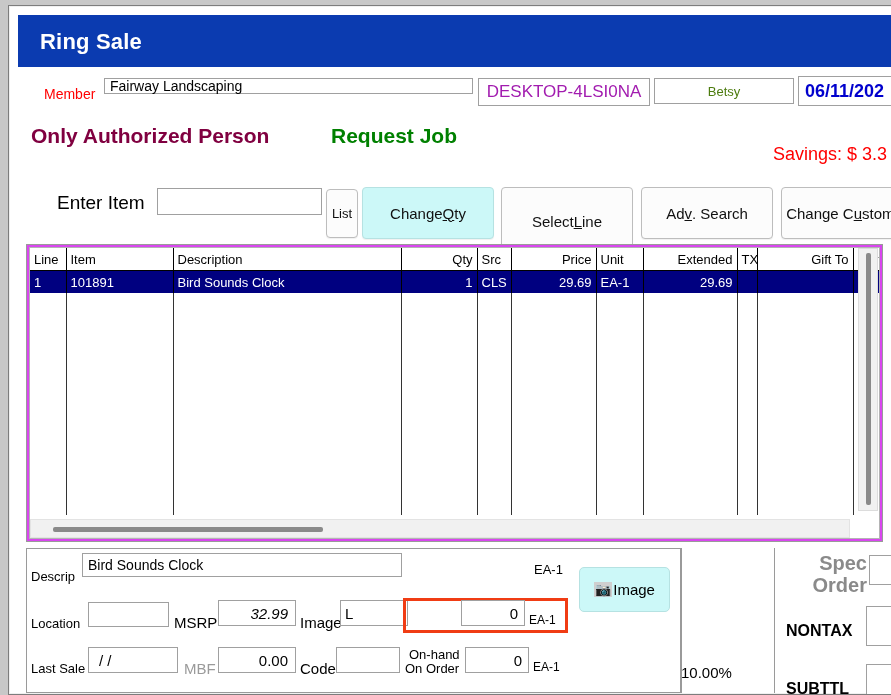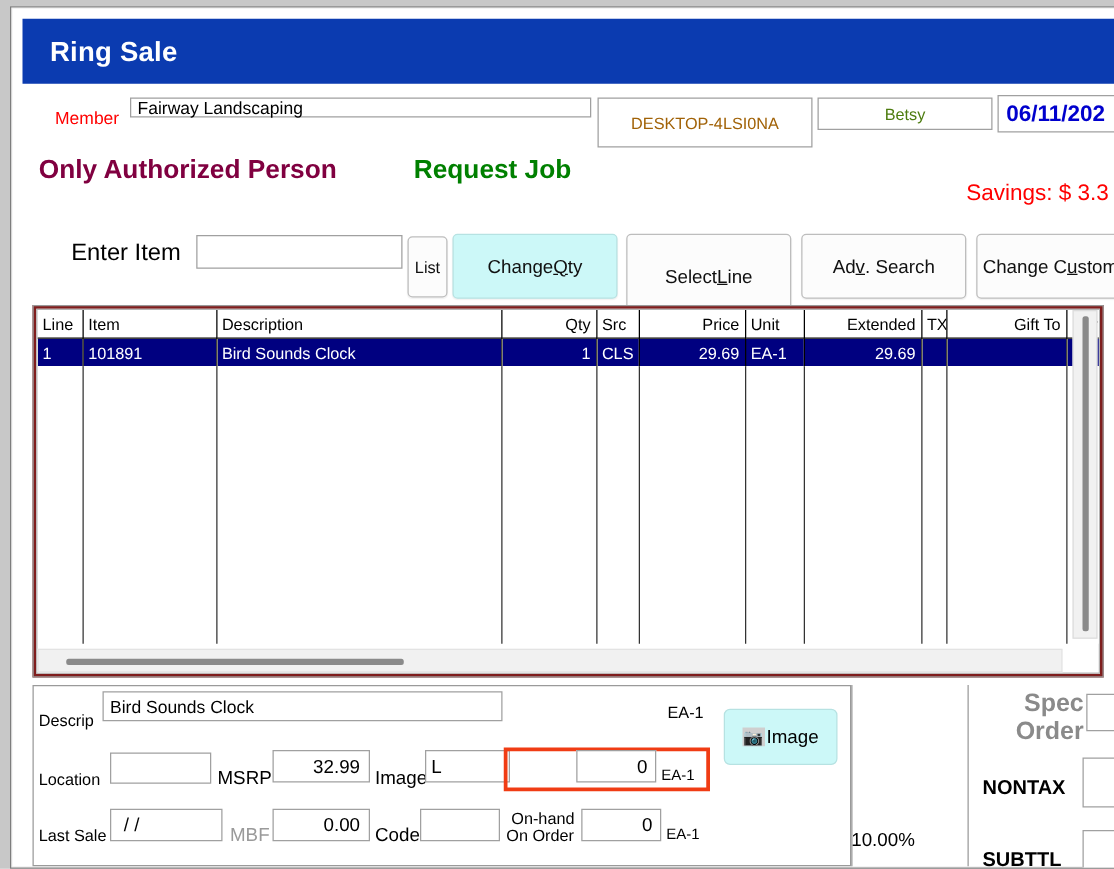--- a/index.html
+++ b/index.html
@@ -31,22 +31,22 @@
   .member-label{
     position:absolute;left:35px;top:80px;
     color:#ff0000;font-size:14px;
   }
   .fld{
     position:absolute;background:#ffffff;border:1px solid #a0a0a0;
     box-sizing:border-box;font-size:14px;color:#000;
     display:flex;align-items:center;
   }
   .member-input{left:95px;top:72px;width:369px;height:16px;padding-left:5px;}
-  .workstation{left:469px;top:72px;width:172px;height:40px;
-    justify-content:center;color:#a16207;font-size:13px;}
+  .workstation{left:469px;top:72px;width:172px;height:28px;
+    justify-content:center;color:#a21caf;font-size:17px;}
   .user{left:645px;top:72px;width:140px;height:26px;
     justify-content:center;color:#4d7c0f;font-size:13px;}
   .datefield{left:789px;top:70px;width:120px;height:30px;
     color:#0000cd;font-size:18px;font-weight:bold;padding-left:6px;}
 
   
   .auth-person{
     position:absolute;left:22px;top:118px;
     color:#800040;font-size:21px;font-weight:bold;
   }
@@ -78,21 +78,21 @@
   .btn-list{left:317px;top:183px;width:32px;height:49px;font-size:13px;}
   .btn-changeqty{left:353px;top:181px;width:132px;height:52px;font-size:15px;}
   .btn-selectline{left:492px;top:181px;width:132px;height:68px;font-size:15px;}
   .btn-advsearch{left:632px;top:181px;width:132px;height:52px;font-size:15px;}
   .btn-changecust{left:772px;top:181px;width:132px;height:52px;font-size:15px;}
   .btn u{text-decoration:underline;}
 
   
   .grid-wrap{
     position:absolute;left:17px;top:238px;width:857px;height:298px;
-    background:#7f1d1d;border:1px solid #9a9a9a;
+    background:#d946ef;border:1px solid #9a9a9a;
     box-sizing:border-box;
   }
   .grid-inner{
     position:absolute;left:2px;top:2px;width:851px;height:292px;
     border:1px solid #b4b4b4;box-sizing:border-box;overflow:hidden;
     background:#fff;
   }
   table.grid{
     border-collapse:collapse;table-layout:fixed;width:840px;
     font-size:13px;
@@ -141,21 +141,21 @@
   .lbl{position:absolute;font-size:13px;color:#000;white-space:nowrap;}
   .lbl.dim{color:#9a9a9a;}
   .lbl.unit{font-size:12px;}
   .descrip-lbl{left:22px;top:563px;}
   .descrip-input{left:73px;top:547px;width:320px;height:24px;padding-left:5px;font-size:14px;}
   .descrip-unit{left:525px;top:556px;}
 
   .location-lbl{left:22px;top:610px;}
   .location-input{left:79px;top:596px;width:81px;height:25px;}
   .msrp-lbl{left:165px;top:608px;font-size:15px;}
-  .msrp-input{left:209px;top:594px;width:78px;height:26px;justify-content:flex-end;padding-right:7px;font-size:15px;}
+  .msrp-input{left:209px;top:594px;width:78px;height:26px;justify-content:flex-end;padding-right:7px;font-size:15px;font-style:italic;}
   .class-lbl{left:291px;top:608px;font-size:15px;}
   .class-input{left:331px;top:594px;width:68px;height:26px;padding-left:4px;font-size:15px;}
 
   .lastsale-lbl{left:22px;top:655px;}
   .lastsale-input{left:79px;top:641px;width:90px;height:26px;padding-left:10px;font-size:15px;}
   .mbf-lbl{left:175px;top:654px;font-size:15px;}
   .mbf-input{left:209px;top:641px;width:78px;height:26px;justify-content:flex-end;padding-right:7px;font-size:15px;}
   .code-lbl{left:291px;top:654px;font-size:15px;}
   .code-input{left:327px;top:641px;width:64px;height:26px;}
 

